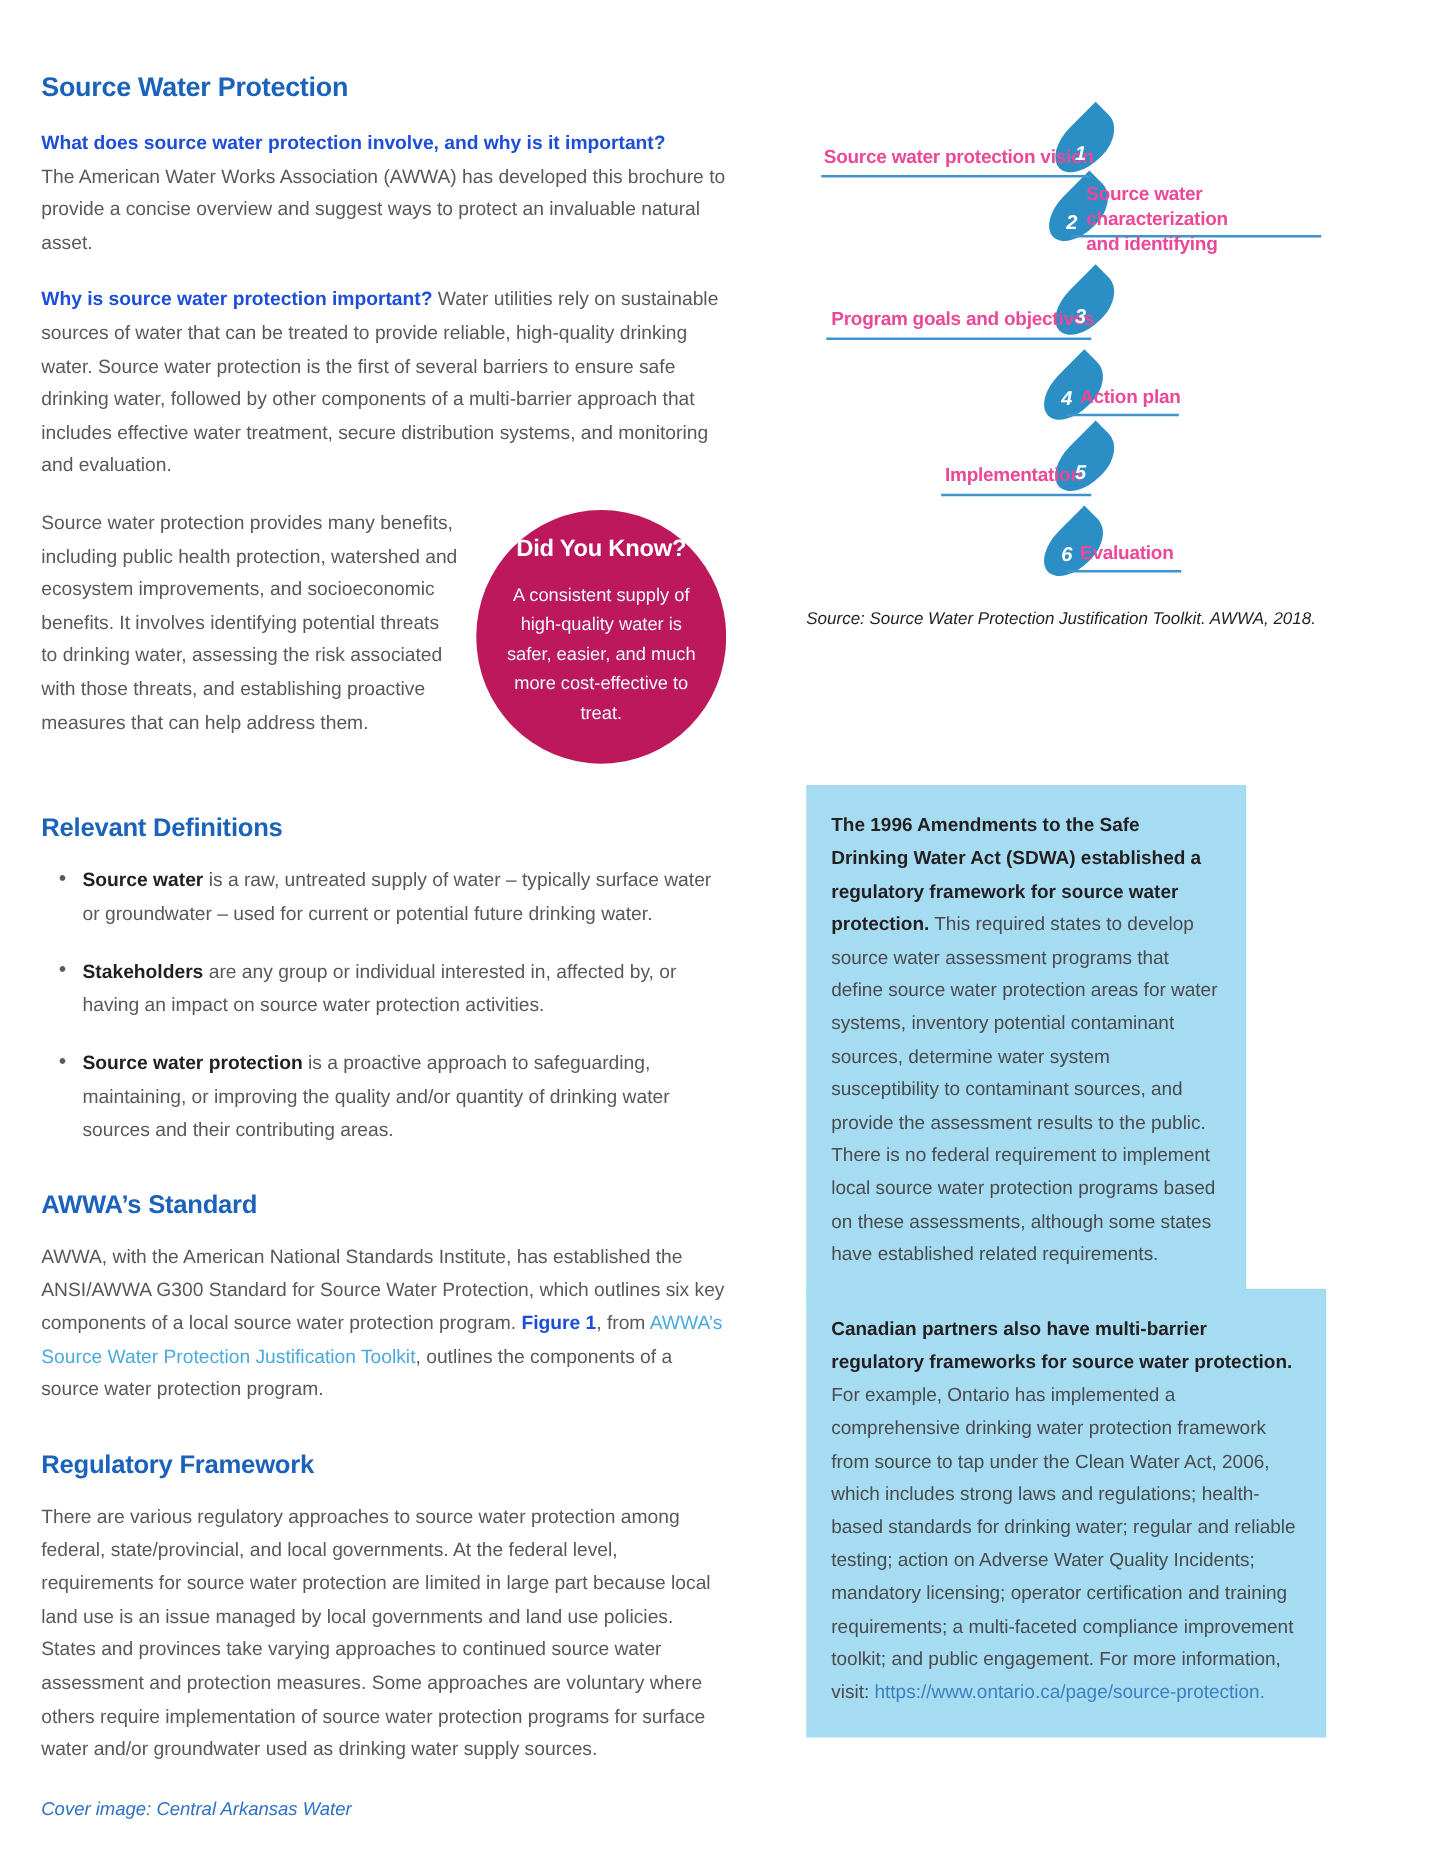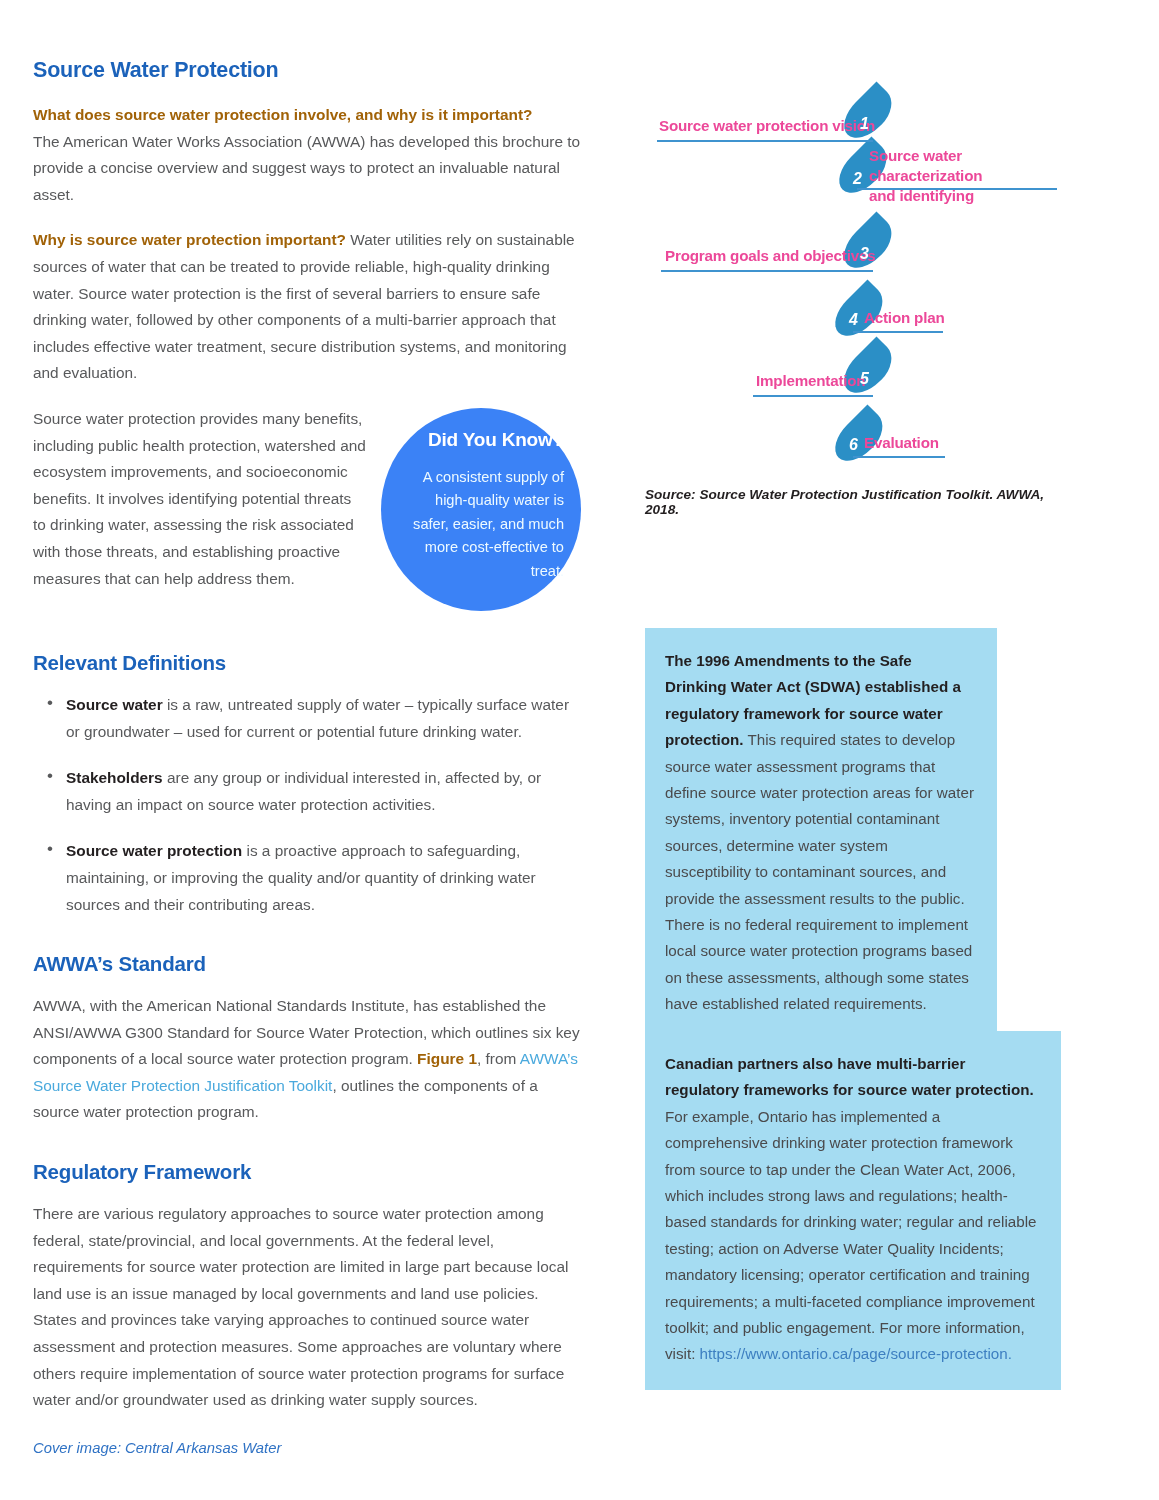--- a/index.html
+++ b/index.html
@@ -51,46 +51,46 @@
   }
 
   
   p.body {
     font-size: 15.4px;
     line-height: 26.6px;
     margin: 0 0 19px 0;
     color: #58595b;
   }
   p.body b, .lead-in {
-    color: #a16207;
+    color: #1d4ed8;
     font-weight: bold;
   }
   a.inline-link {
     color: #4aa9dd;
     text-decoration: none;
   }
 
   
   .float-wrap { overflow: hidden; }
   .circle-float {
     float: right;
     width: 200px;
     height: 203px;
     margin: 2px 0 6px 14px;
     shape-outside: circle(50%);
   }
   .didyouknow {
     width: 200px;
     height: 203px;
     border-radius: 50%;
-    background: #3b82f6;
+    background: #be185d;
     color: #ffffff;
     box-sizing: border-box;
     padding: 19px 17px 0 17px;
-    text-align: right;
+    text-align: center;
   }
   .dyk-title {
     font-size: 19px;
     font-weight: bold;
     line-height: 25px;
     margin-bottom: 14px;
     letter-spacing: -0.2px;
   }
   .dyk-body {
     font-size: 14.6px;
@@ -180,21 +180,21 @@
     font-style: italic;
   }
   .fig-cap-line b {
     font-style: normal;
     font-weight: bold;
   }
   .fig-source {
     margin-top: 9px;
     font-size: 13.6px;
     font-style: italic;
-    font-weight: bold;
+    font-weight: normal;
     color: #231f20;
   }
 
   
   .callout {
     background: #a5dcf2;
     box-sizing: border-box;
     padding: 20px 22px 22px 20px;
     font-size: 15.2px;
     line-height: 26.4px;

